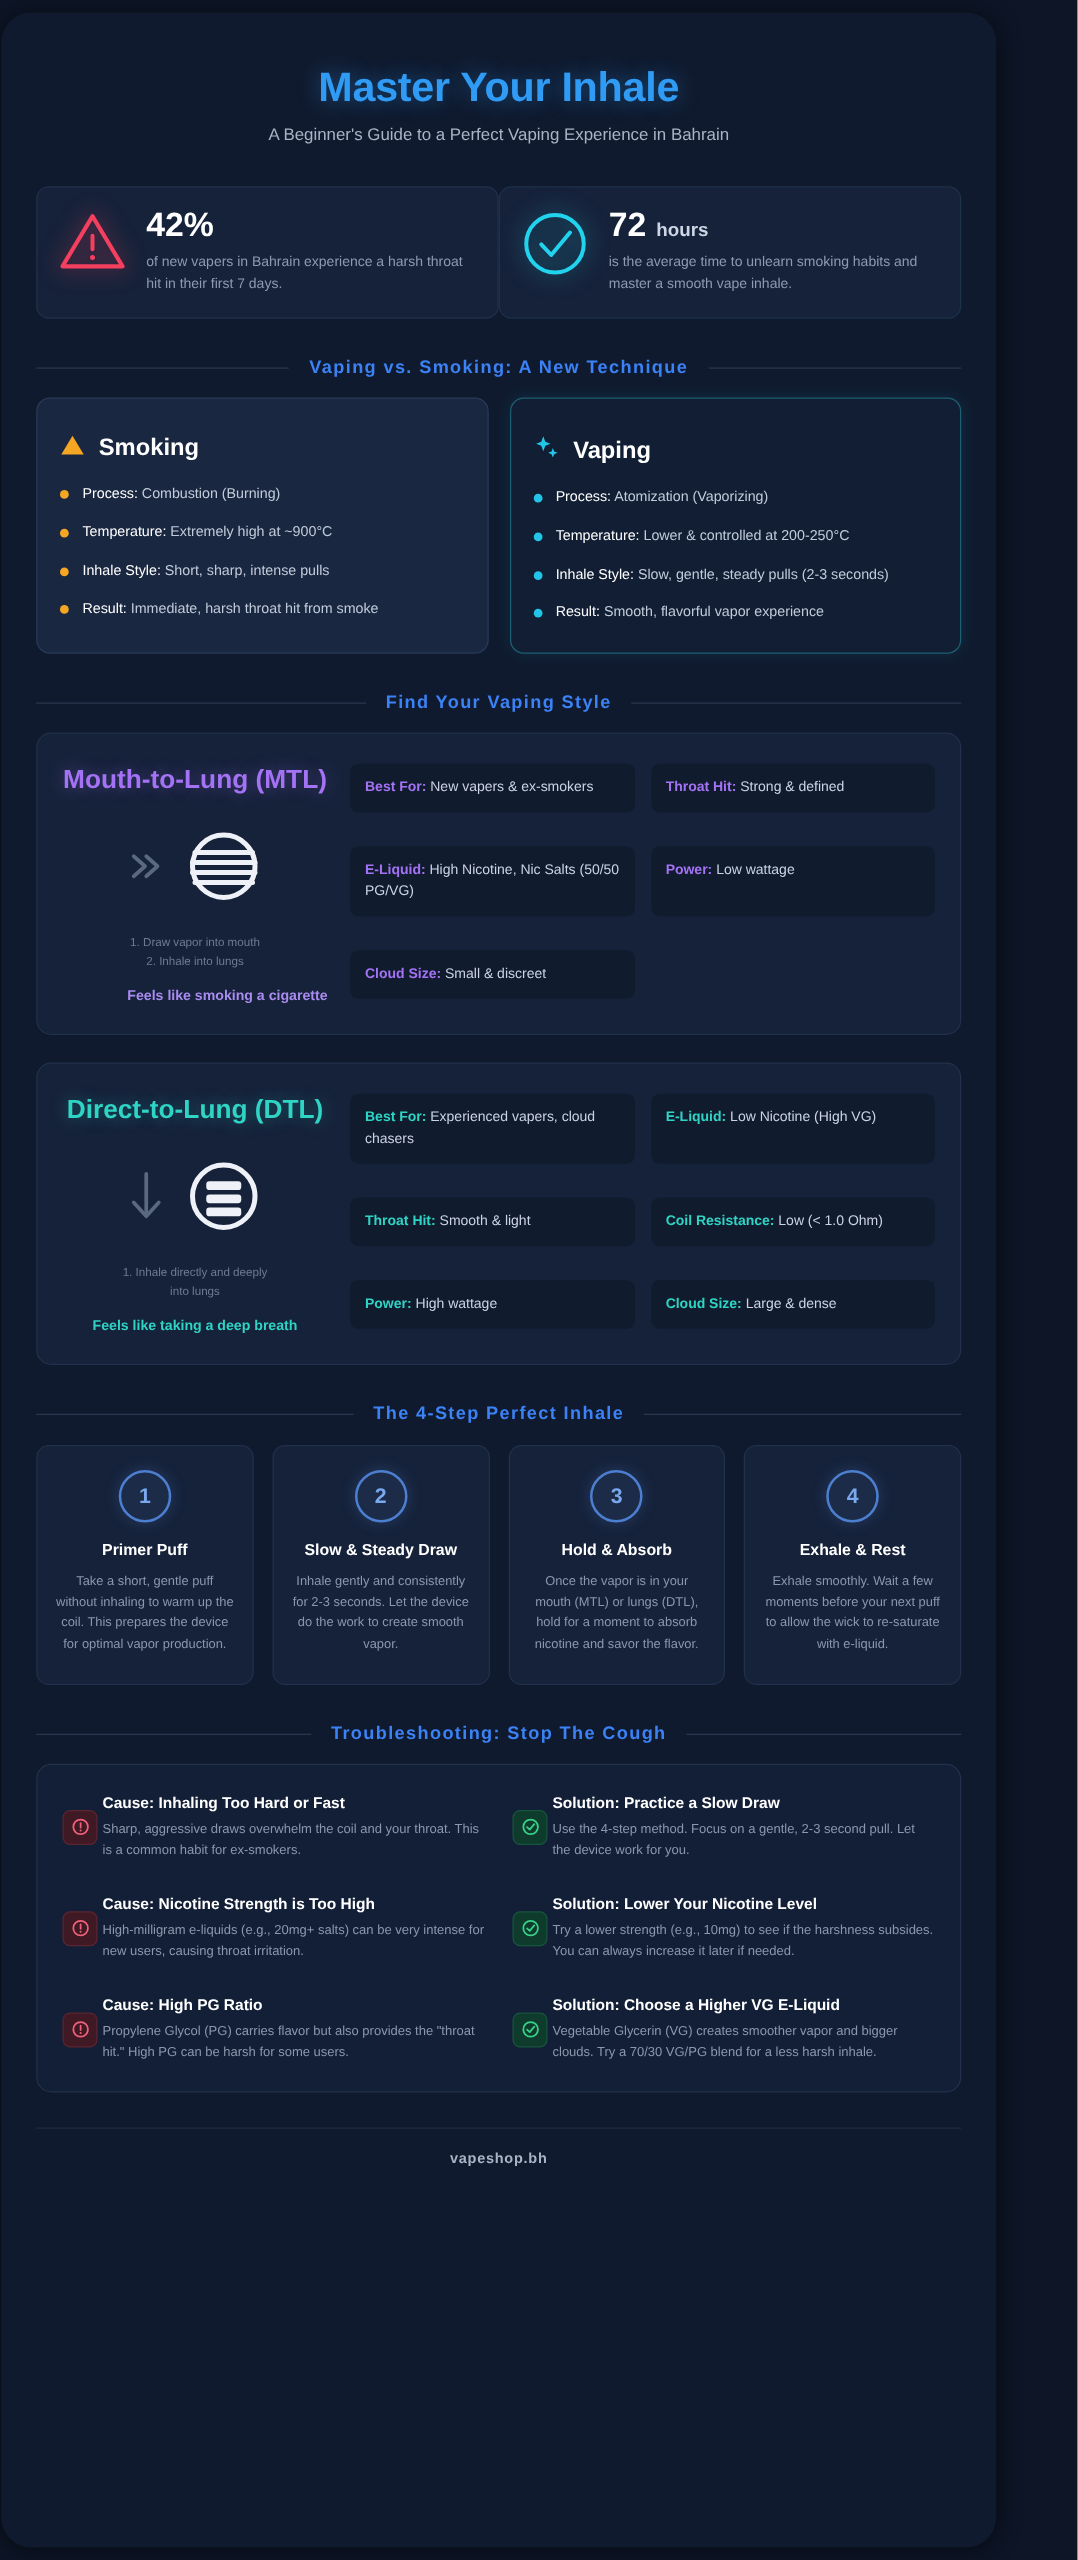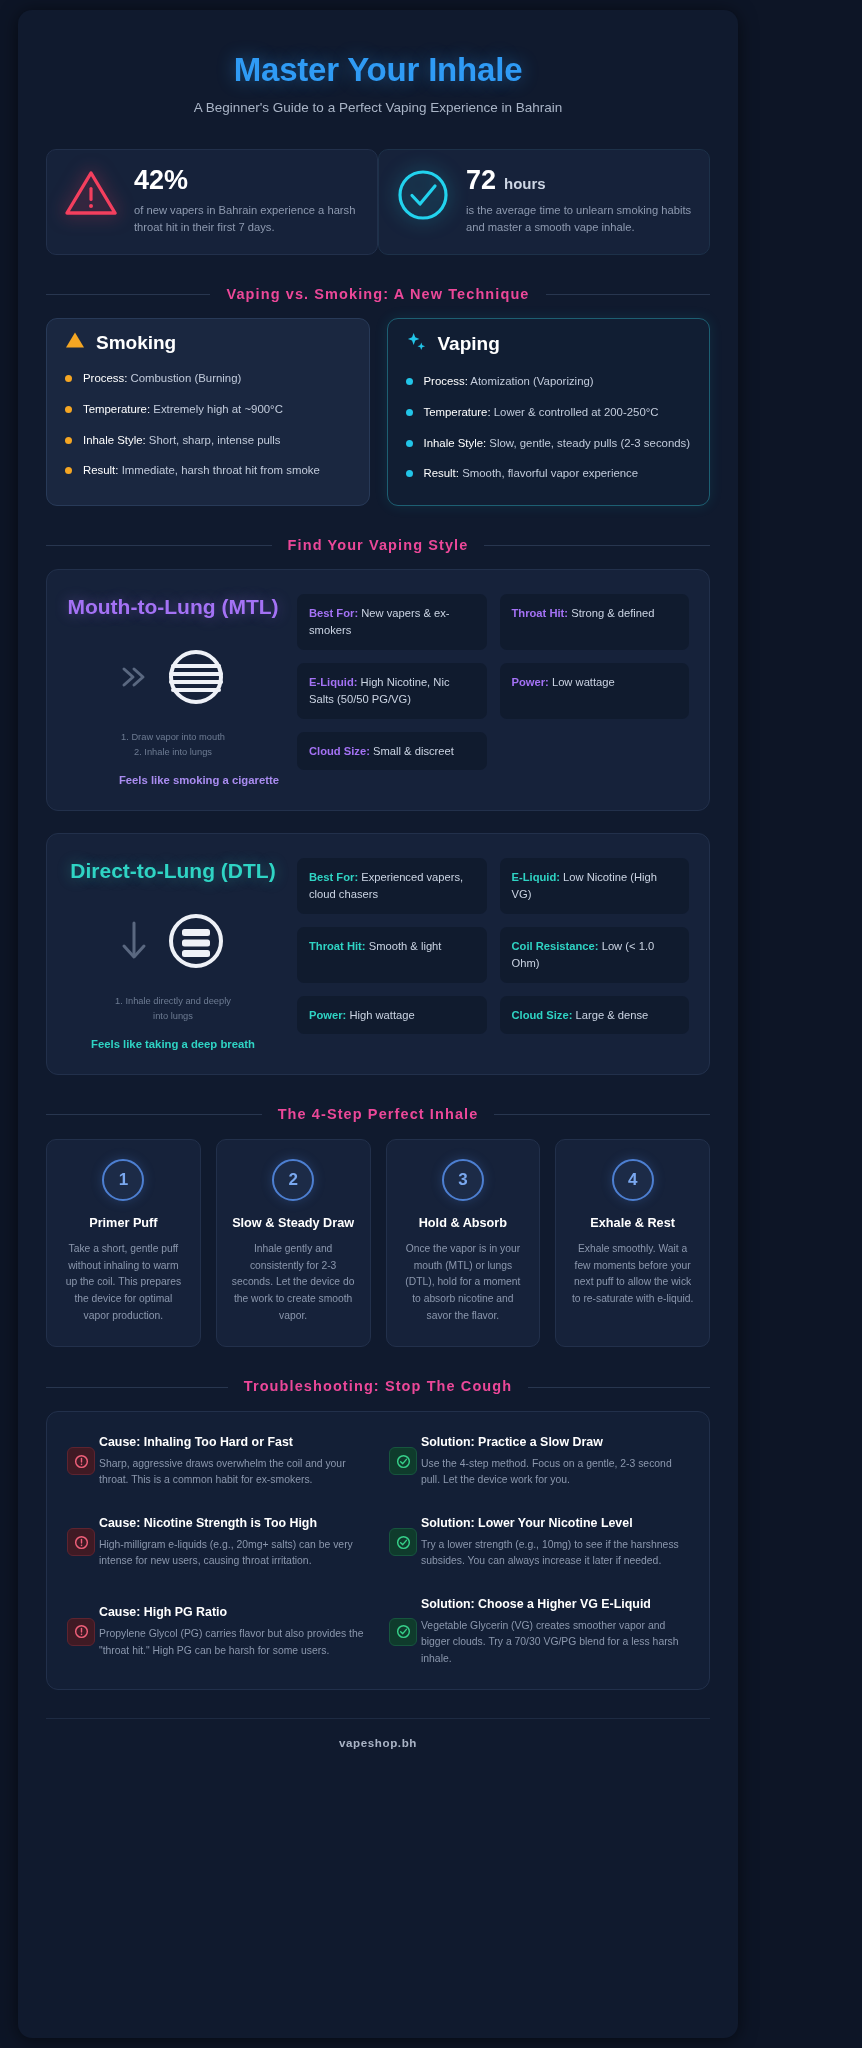--- a/index.html
+++ b/index.html
@@ -9,24 +9,24 @@
     width:862px; min-height:2048px;
     display:flex; justify-content:center;
   }
   .page{
     width:862px; min-height:2048px;
     background:#0d1526;
     position:relative;
     overflow:hidden;
   }
   .frame{
-    position:absolute; left:18px; top:10px;
-    width:720px; min-height:2028px;
+    position:absolute; left:1px; top:10px;
+    width:796px; min-height:2028px;
     background:#101a2e;
-    border-radius:14px;
+    border-radius:24px;
     box-shadow:0 2px 18px rgba(0,0,0,.55);
     overflow:hidden;
   }
   .inner{ padding:24px 28px 0 28px; }
 
   
   .hero{ text-align:center; padding:18px 0 14px; }
   .hero h1{
     font-size:33px; font-weight:bold; letter-spacing:-0.2px;
     color:#2f9bf5; line-height:1.12;
@@ -56,29 +56,29 @@
   }
   .stat .big .unit{ font-size:15px; color:#cdd6e4; font-weight:bold; }
   .stat p{
     margin-top:8px; font-size:11.2px; color:#8e9ab0; line-height:1.55;
   }
 
   
   .sec{ display:flex; align-items:center; gap:16px; margin:30px 0 14px; }
   .sec .line{ flex:1; height:1px; background:#28364f; }
   .sec .txt{
-    font-size:14.5px; font-weight:bold; color:#ec4899;
+    font-size:14.5px; font-weight:bold; color:#3b82f6;
     letter-spacing:1.1px; text-align:center; max-width:330px; line-height:1.35;
   }
 
   
   .compare{ display:flex; gap:17px; }
   .cmp{
     flex:1; background:#1a2740; border:1px solid #283a58;
-    border-radius:11px; padding:12px 18px 22px;
+    border-radius:11px; padding:28px 18px 22px;
   }
   .cmp.vape{
     background:#111e33; border:1px solid #1d5f72;
     box-shadow:0 0 14px rgba(34,211,238,.1);
   }
   .cmp h3{
     display:flex; align-items:center; gap:11px;
     font-size:19px; font-weight:bold; color:#fff; margin-bottom:16px;
   }
   .cmp ul{ list-style:none; }
@@ -107,21 +107,21 @@
   .dtl .sc-title{ color:#2fd4c4; text-shadow:0 0 14px rgba(47,212,196,.4); }
   .sc-art{
     height:86px; margin:16px 0 8px;
     display:flex; align-items:center; justify-content:center; gap:6px;
   }
   .sc-steps{ font-size:9.3px; color:#6d7b92; line-height:1.65; }
   .sc-note{ margin-top:14px; font-size:11.3px; font-weight:bold; }
   .mtl .sc-note{ color:#a98cf0;text-align:right; }
   .dtl .sc-note{ color:#2fd4c4; }
 
-  .sc-grid{ flex:1; display:grid; grid-template-columns:1fr 1fr; gap:13px 13px; }
+  .sc-grid{ flex:1; display:grid; grid-template-columns:1fr 1fr; gap:27px 13px; }
   .chip{
     background:#101b2e; border-radius:7px; padding:11px 12px;
     font-size:11.2px; color:#cbd4e3; line-height:1.5;
   }
   .mtl .chip b{ color:#a472f5; }
   .dtl .chip b{ color:#2fd4c4; }
 
   
   .steps{ display:flex; gap:15px; }
   .step{

